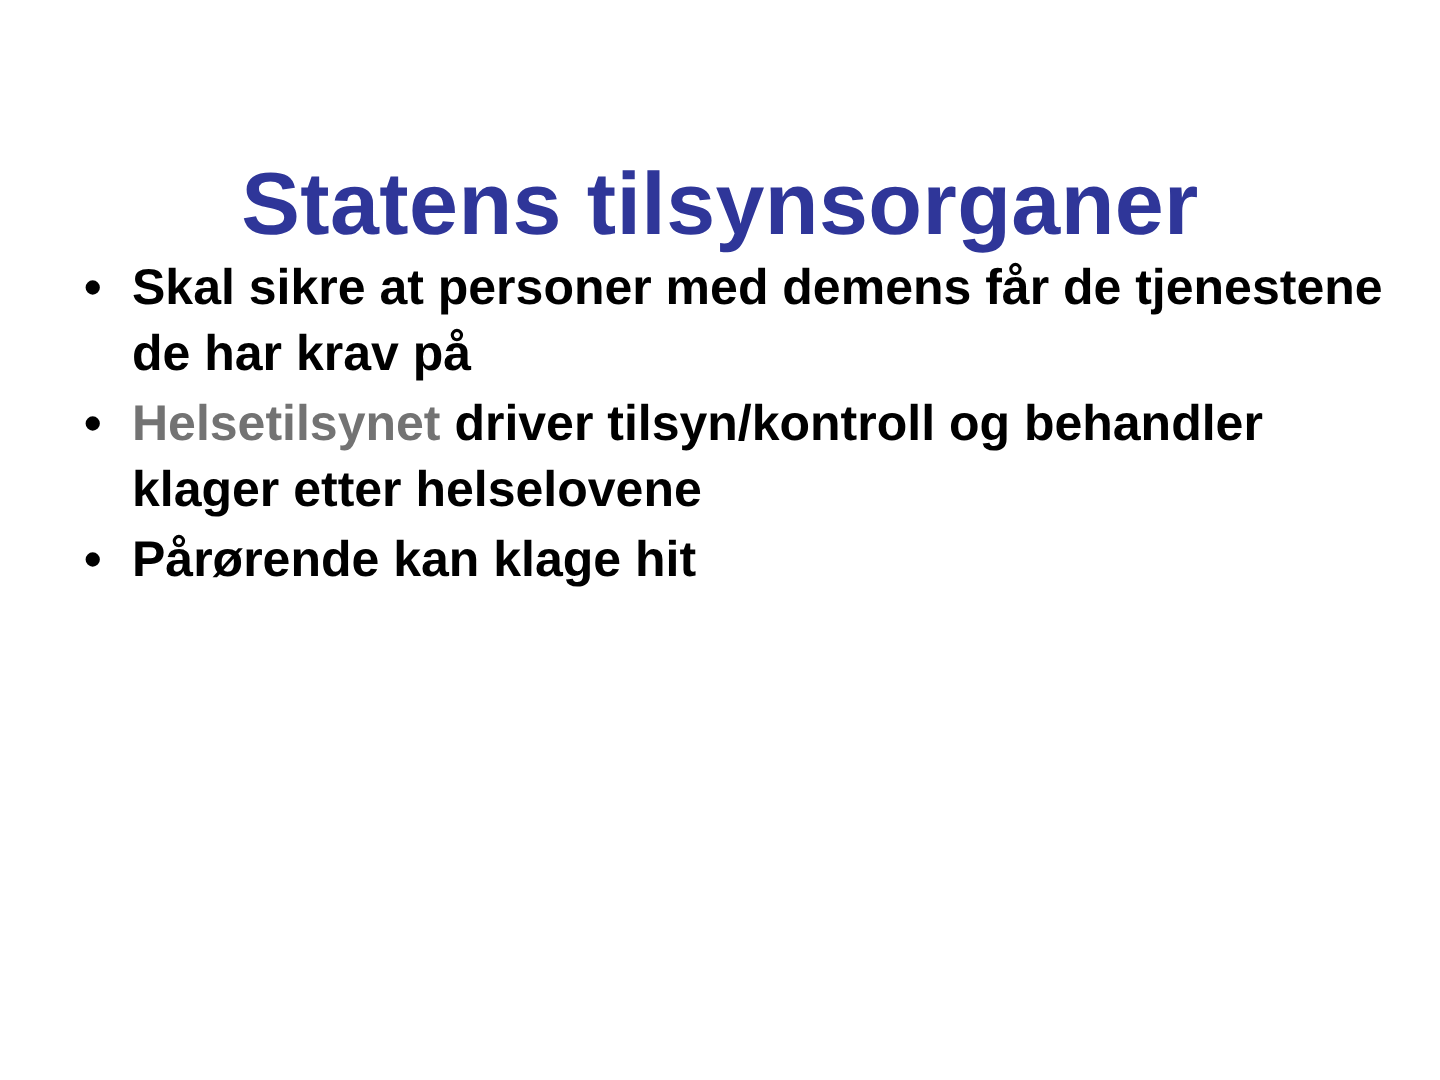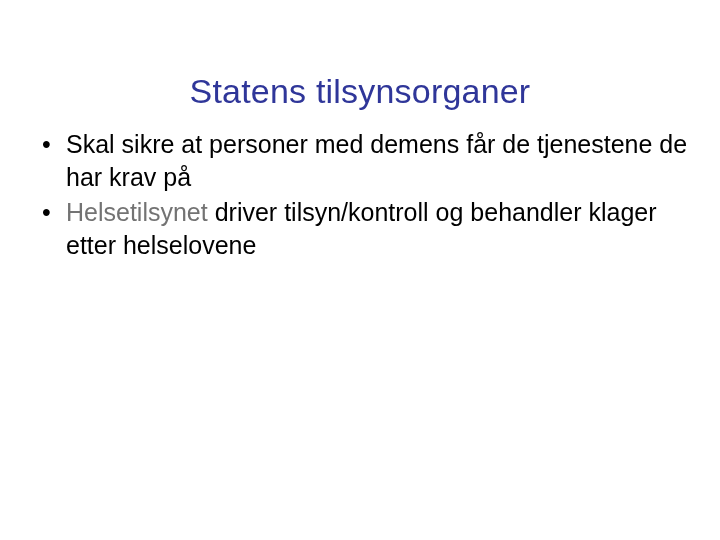--- a/index.html
+++ b/index.html
@@ -18,31 +18,32 @@
     width: 720px;
     height: 540px;
     box-sizing: border-box;
   }
   .slide-title {
     position: absolute;
     top: 48px;
     left: 0;
     width: 720px;
     text-align: center;
-    font-size: 34px;
+    font-size: 44px;
     color: #2f3699;
-    font-weight: normal;
+    font-weight: bold;
     letter-spacing: 0.2px;
     line-height: 1.2;
   }
   .body-block {
     position: absolute;
     top: 128px;
     left: 28px;
     width: 664px;
+    font-weight: bold;
   }
   ul.bullets {
     list-style: none;
     margin: 0;
     padding: 0;
   }
   ul.bullets > li {
     position: relative;
     padding-left: 38px;
     margin: 0 0 2px 0;
@@ -71,16 +72,19 @@
   <h1 class="slide-title">Statens tilsynsorganer</h1>
 
   <div class="body-block">
     <ul class="bullets">
       <li>
         <span>Skal sikre at personer med demens får de tjenestene de har krav på</span><span class="hl"></span><span></span>
       </li>
       <li>
         <span></span><span class="hl">Helsetilsynet</span><span> driver tilsyn/kontroll og behandler klager etter helselovene</span>
       </li>
+      <li>
+        <span>Pårørende kan klage hit</span><span class="hl"></span><span></span>
+      </li>
     </ul>
   </div>
 
 </div>
 
 </body></html>

